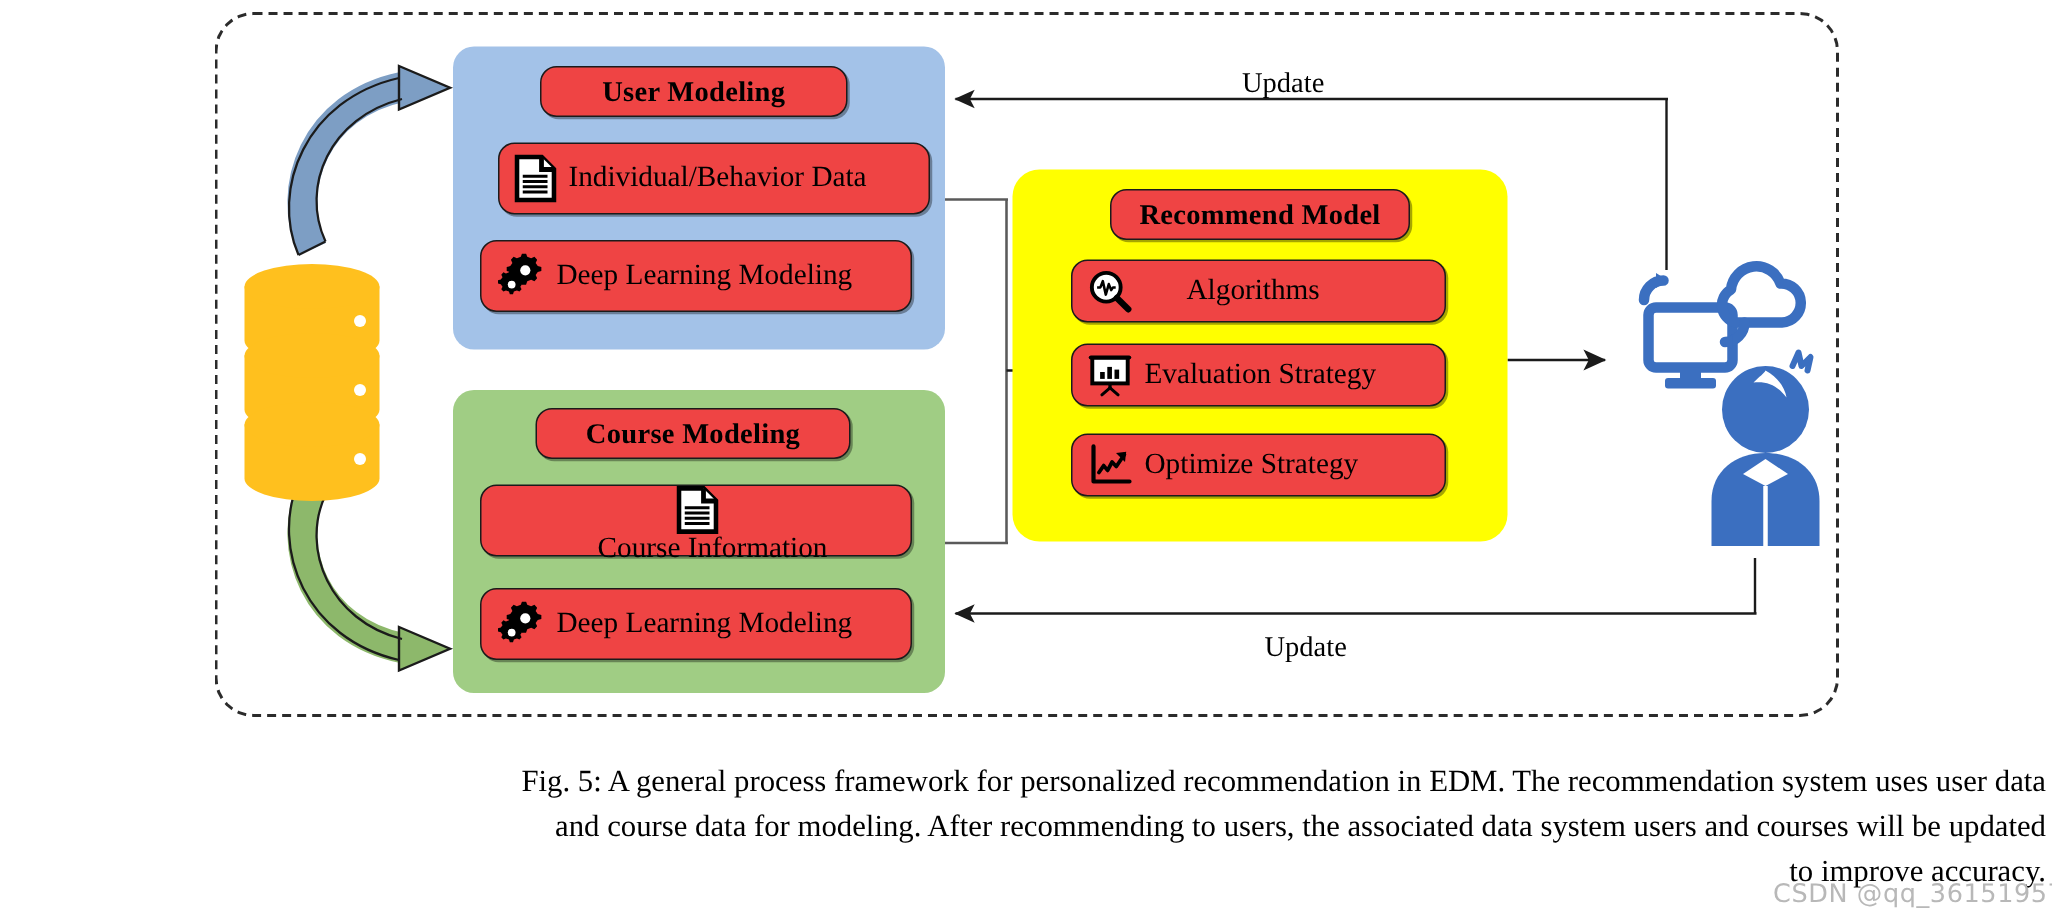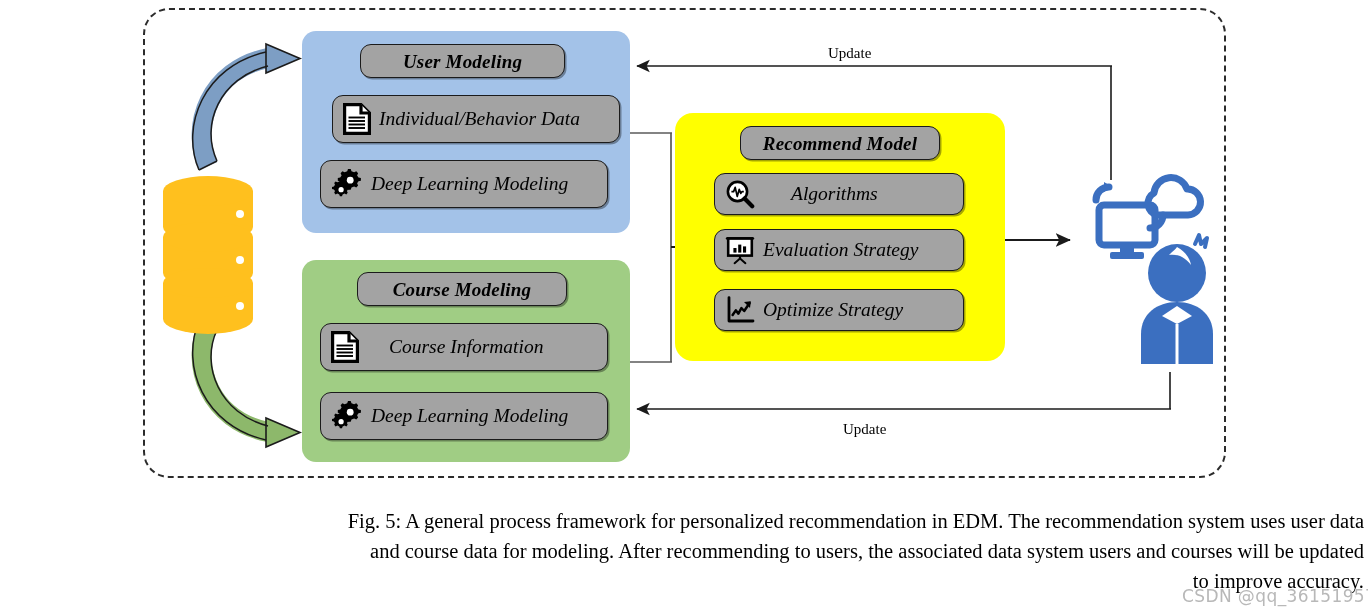--- a/index.html
+++ b/index.html
@@ -39,28 +39,27 @@
     box-sizing: border-box;
   }
   .panel-user   { left: 302px; top: 31px;  width: 328px; height: 202px; background: #a3c2e8; }
   .panel-course { left: 302px; top: 260px; width: 328px; height: 202px; background: #a0cd84; }
   .panel-model  { left: 675px; top: 113px; width: 330px; height: 248px; background: #ffff00;
                   border-radius: 18px; }
 
   
   .chip {
     position: absolute;
-    background: #a3a3a3;
+    background: #ef4444;
     border: 1.6px solid #1b1b1b;
     border-radius: 11px;
     box-sizing: border-box;
     display: flex;
     align-items: center;
     box-shadow: 1.5px 1.5px 0 rgba(0,0,0,0.35);
-    font-style: italic;
   }
   .chip.title {
     justify-content: center;
     font-weight: bold;
   }
   .chip-label {
     font-size: 19.5px;
     line-height: 1;
     white-space: nowrap;
   }
@@ -74,32 +73,32 @@
     margin-left: 10px;
     margin-right: 8px;
   }
 
   
   .chip-user-title   { left: 360px; top: 44px;  width: 205px; height: 34px; }
   .chip-user-data    { left: 320px; top: 95px;  width: 288px; height: 48px; margin-left: 12px; }
   .chip-user-dl      { left: 320px; top: 160px; width: 288px; height: 48px; }
   
   .chip-course-title { left: 357px; top: 272px; width: 210px; height: 34px; }
-  .chip-course-info  { left: 320px; top: 323px; width: 288px; height: 48px; }
+  .chip-course-info  { left: 320px; top: 323px; width: 288px; height: 48px; flex-direction: column; }
   .chip-course-dl    { left: 320px; top: 392px; width: 288px; height: 48px; }
   
   .chip-model-title  { left: 740px; top: 126px; width: 200px; height: 34px; }
   .chip-alg          { left: 714px; top: 173px; width: 250px; height: 42px; }
   .chip-eval         { left: 714px; top: 229px; width: 250px; height: 42px; }
   .chip-opt          { left: 714px; top: 289px; width: 250px; height: 42px; }
 
   
   .free-label {
     position: absolute;
-    font-size: 15px;
+    font-size: 19px;
     white-space: nowrap;
   }
   .lbl-update-top    { left: 828px; top: 45px; }
   .lbl-update-bottom { left: 843px; top: 421px; }
 
   
   .layer {
     position: absolute;
     left: 0; top: 0;
     width: 1368px; height: 616px;

